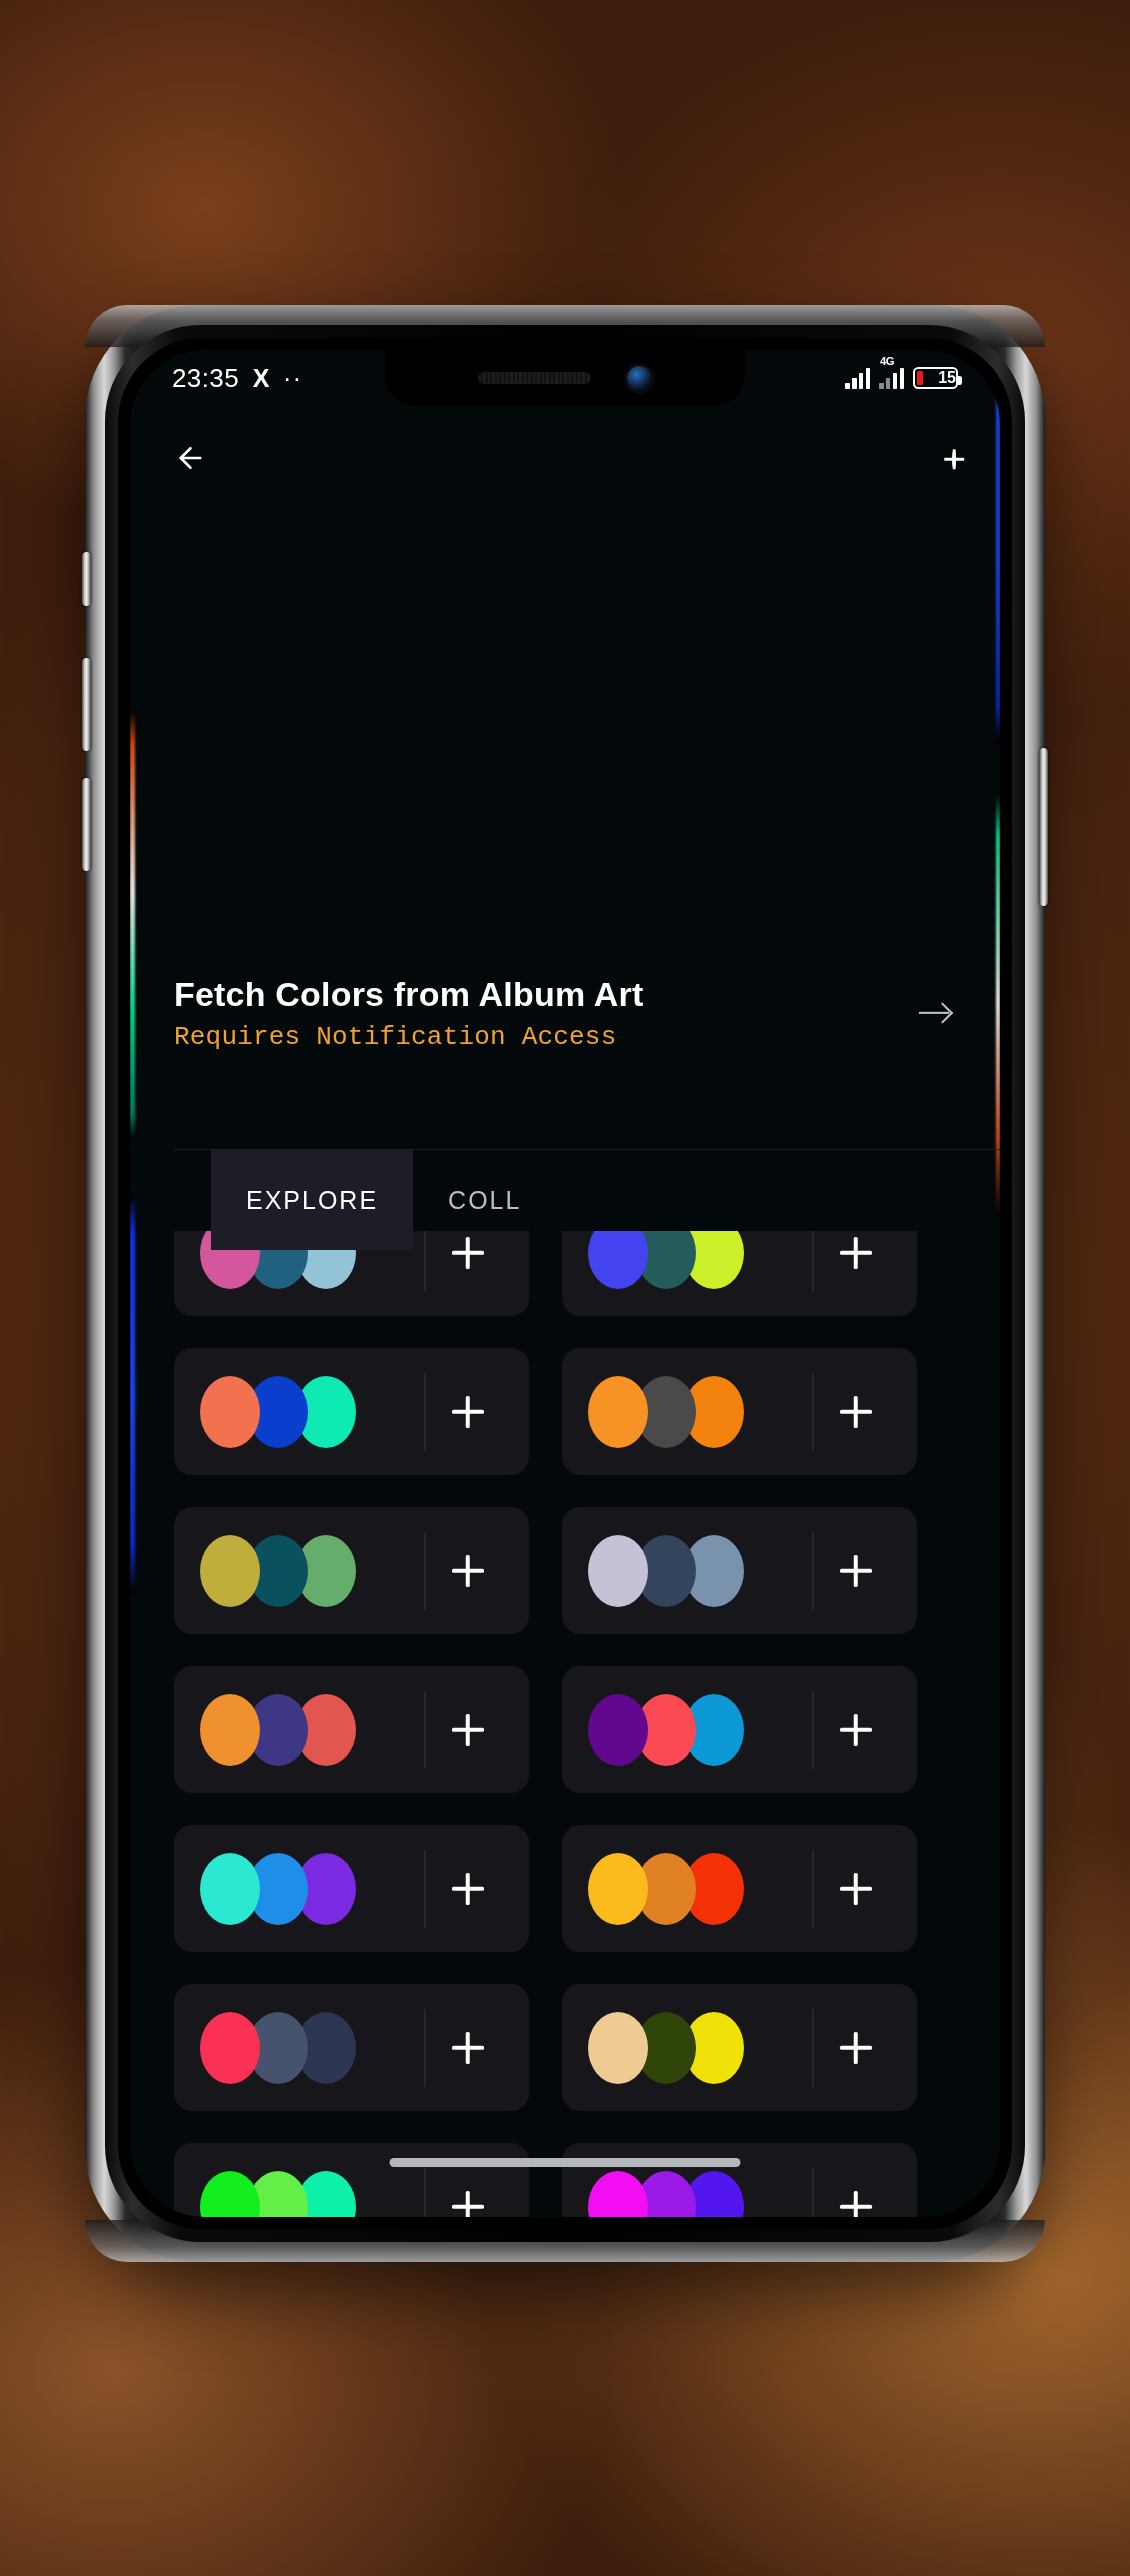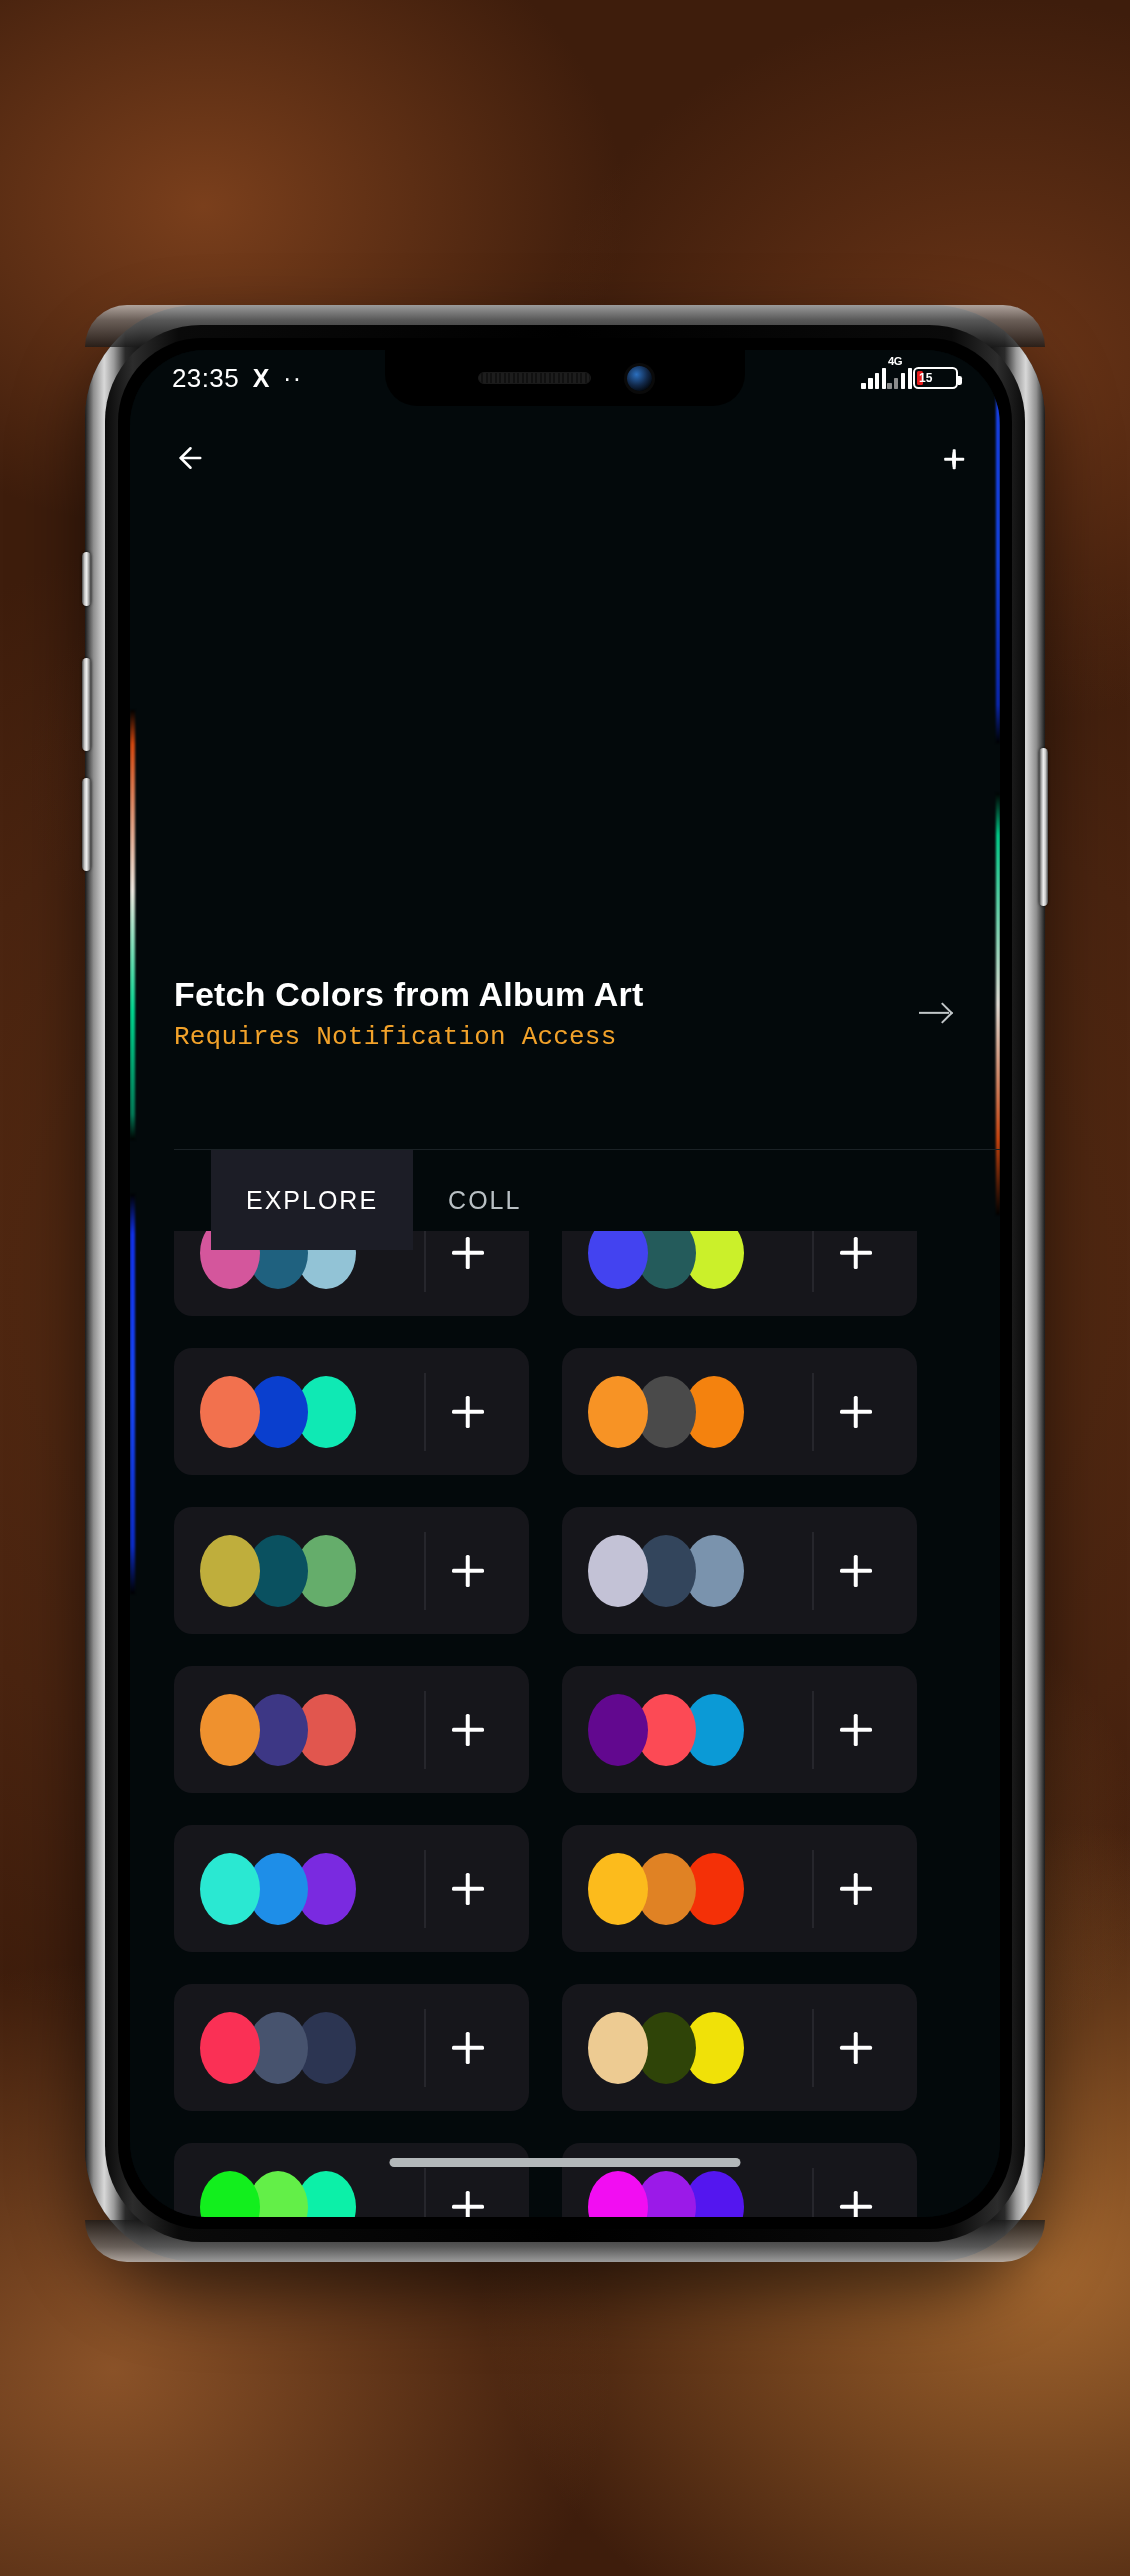--- a/index.html
+++ b/index.html
@@ -109,21 +109,21 @@
   .statusbar{
     position:absolute; left:0; right:0; top:0; height:56px;
     display:flex; align-items:center;
     padding:0 42px; z-index:30; color:#fff;
   }
   .sb-left{ display:flex; align-items:center; gap:13.6px; }
   .sb-time{ font-size:26px; font-weight:400; letter-spacing:0.4px; color:#fff; }
   .sb-x{ font-size:25px; font-weight:700; line-height:1; color:#fff; }
   .sb-dots{ font-size:25px; line-height:.5; color:#fff; letter-spacing:1.5px; }
   .sb-spacer{ flex:1; }
-  .sb-right{ display:flex; align-items:flex-end; gap:1px; }
+  .sb-right{ display:flex; align-items:flex-end; gap:9px; }
 
   .bars{ display:flex; align-items:flex-end; gap:2.3px; height:21px; }
   .bars i{ display:block; width:4.5px; background:#fff; border-radius:0.8px; }
   .bars i:nth-child(1){ height:6.8px; }
   .bars i:nth-child(2){ height:11.3px; }
   .bars i:nth-child(3){ height:16px; }
   .bars i:nth-child(4){ height:21px; }
 
   .sig2{ position:relative; display:flex; align-items:flex-end; }
   .sig2 .glabel{
@@ -135,22 +135,22 @@
   .battery{
     position:relative; width:45px; height:22.6px; border:2.3px solid #fff;
     border-radius:5.3px; display:flex; align-items:center; padding:2.3px;
   }
   .battery::after{
     content:""; position:absolute; right:-6px; top:6.8px;
     width:3.8px; height:9px; background:#fff; border-radius:0 2.3px 2.3px 0;
   }
   .batt-fill{ width:5.3px; height:100%; background:#e81c1c; border-radius:1.5px; }
   .batt-num{
-    position:absolute; left:4px; right:0; text-align:left;
-    font-size:12px; font-weight:700; color:#fff; line-height:18px;
+    position:absolute; left:4px; right:0; text-align:right;
+    font-size:16px; font-weight:700; color:#fff; line-height:18px;
   }
 
   
   .appbar{
     position:absolute; left:0; right:0; top:56px; height:106px;
     display:flex; align-items:center; justify-content:space-between;
     padding:0 44px; z-index:20;
   }
   .icon-btn{ background:none; border:none; cursor:pointer; padding:0; display:block; }
 

